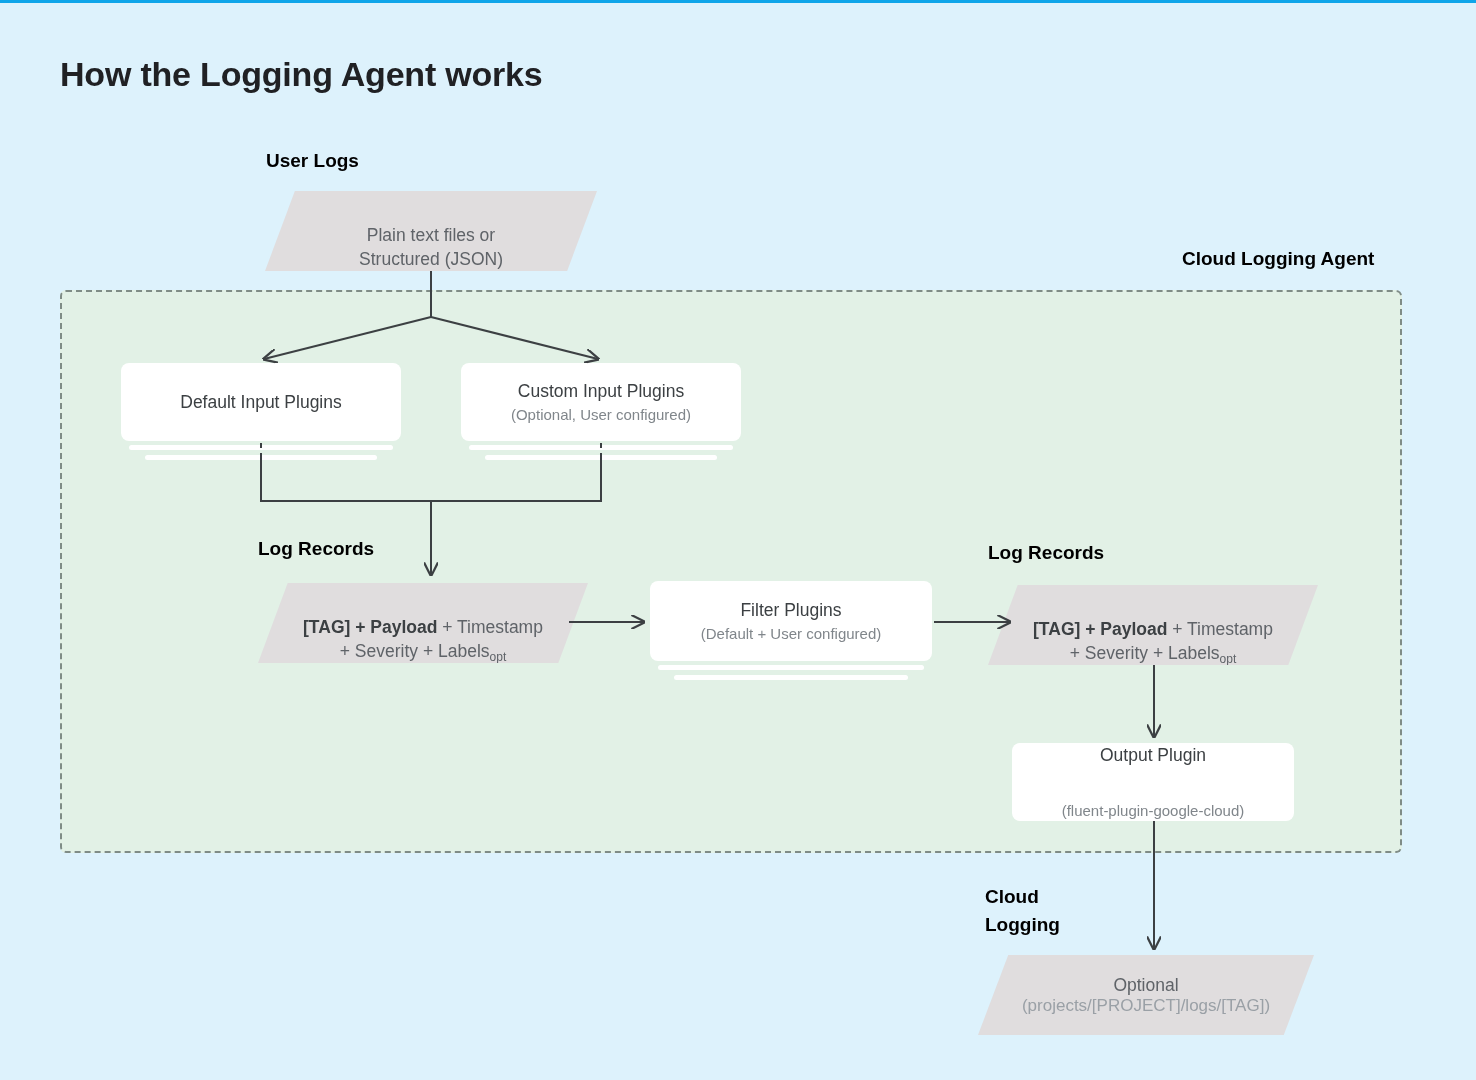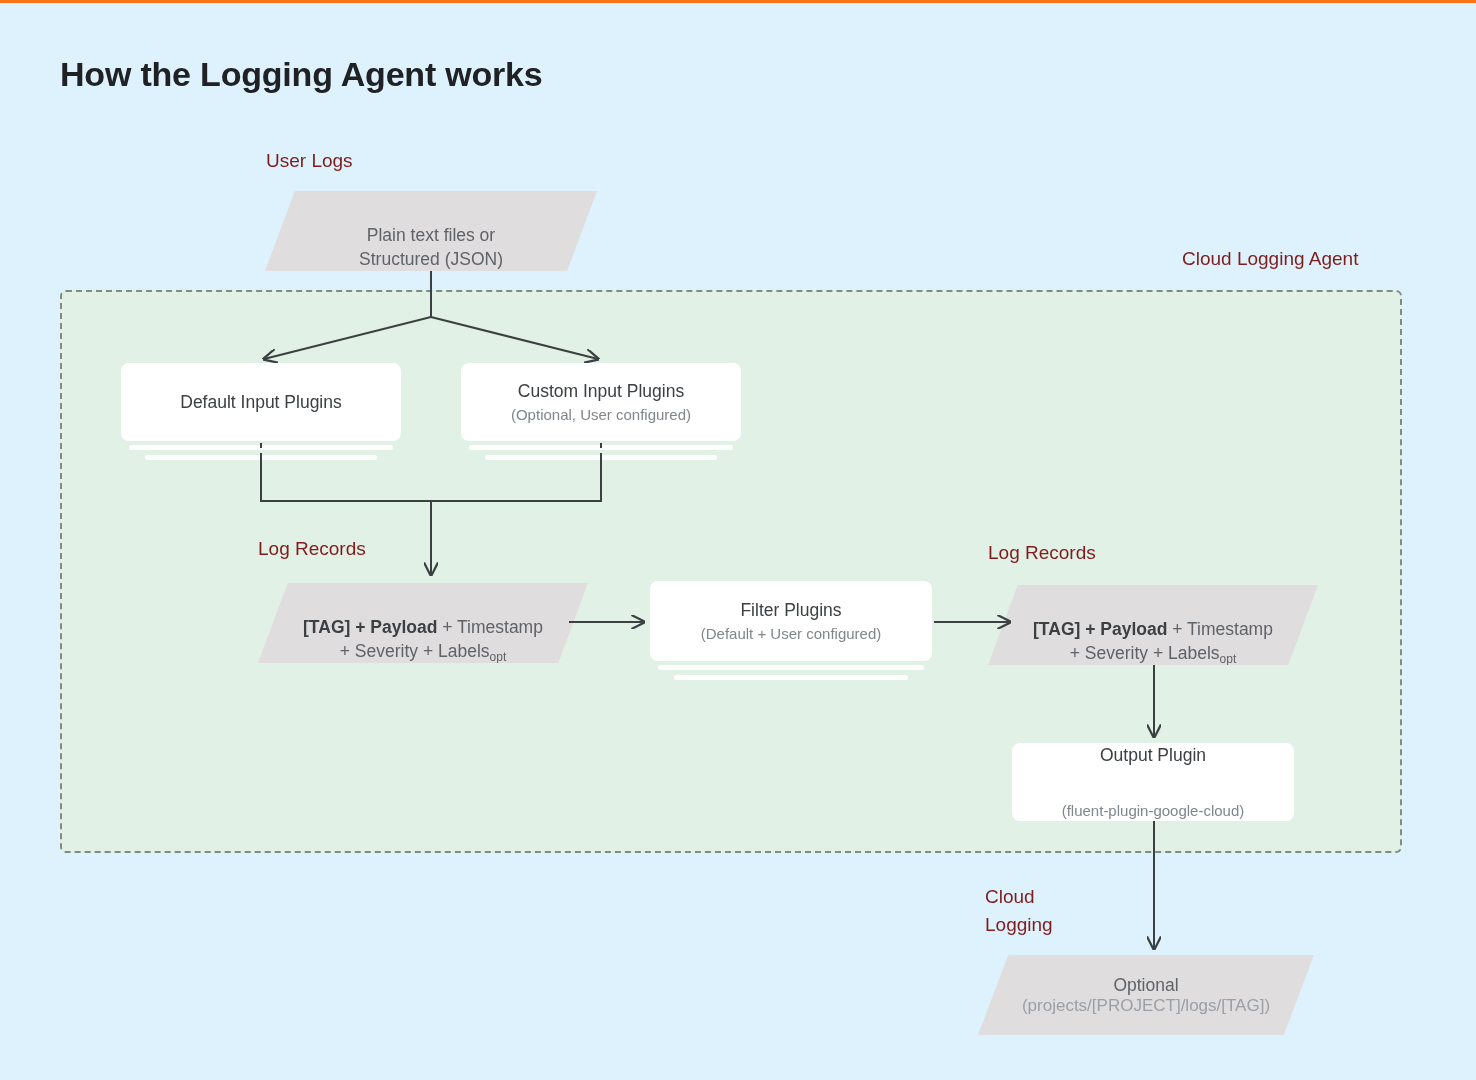--- a/index.html
+++ b/index.html
@@ -8,42 +8,42 @@
     padding: 0;
     background: #ffffff;
   }
   #canvas {
     position: relative;
     width: 1476px;
     height: 1080px;
     background: #ddf2fc;
     overflow: hidden;
     font-family: "Liberation Sans", sans-serif;
-    border-top: 3px solid #f97316;
+    border-top: 3px solid #0ea5e9;
     box-sizing: border-box;
   }
 
   
   .page-title {
     position: absolute;
     left: 60px;
     top: 52px;
     font-size: 34px;
     font-weight: 700;
     color: #202124;
     letter-spacing: -0.2px;
     white-space: nowrap;
   }
 
   
   .section-label {
     position: absolute;
     font-size: 19px;
-    font-weight: 400;
-    color: #7f1d1d;
+    font-weight: 700;
+    color: #000000;
     white-space: nowrap;
     line-height: 1.45;
   }
   #label-user-logs   { left: 266px; top: 144px; }
   #label-agent       { left: 1182px; top: 242px; }
   #label-logrec-left { left: 258px; top: 532px; }
   #label-logrec-right{ left: 988px; top: 536px; }
   #label-cloud-logging { left: 985px; top: 880px; }
 
   

